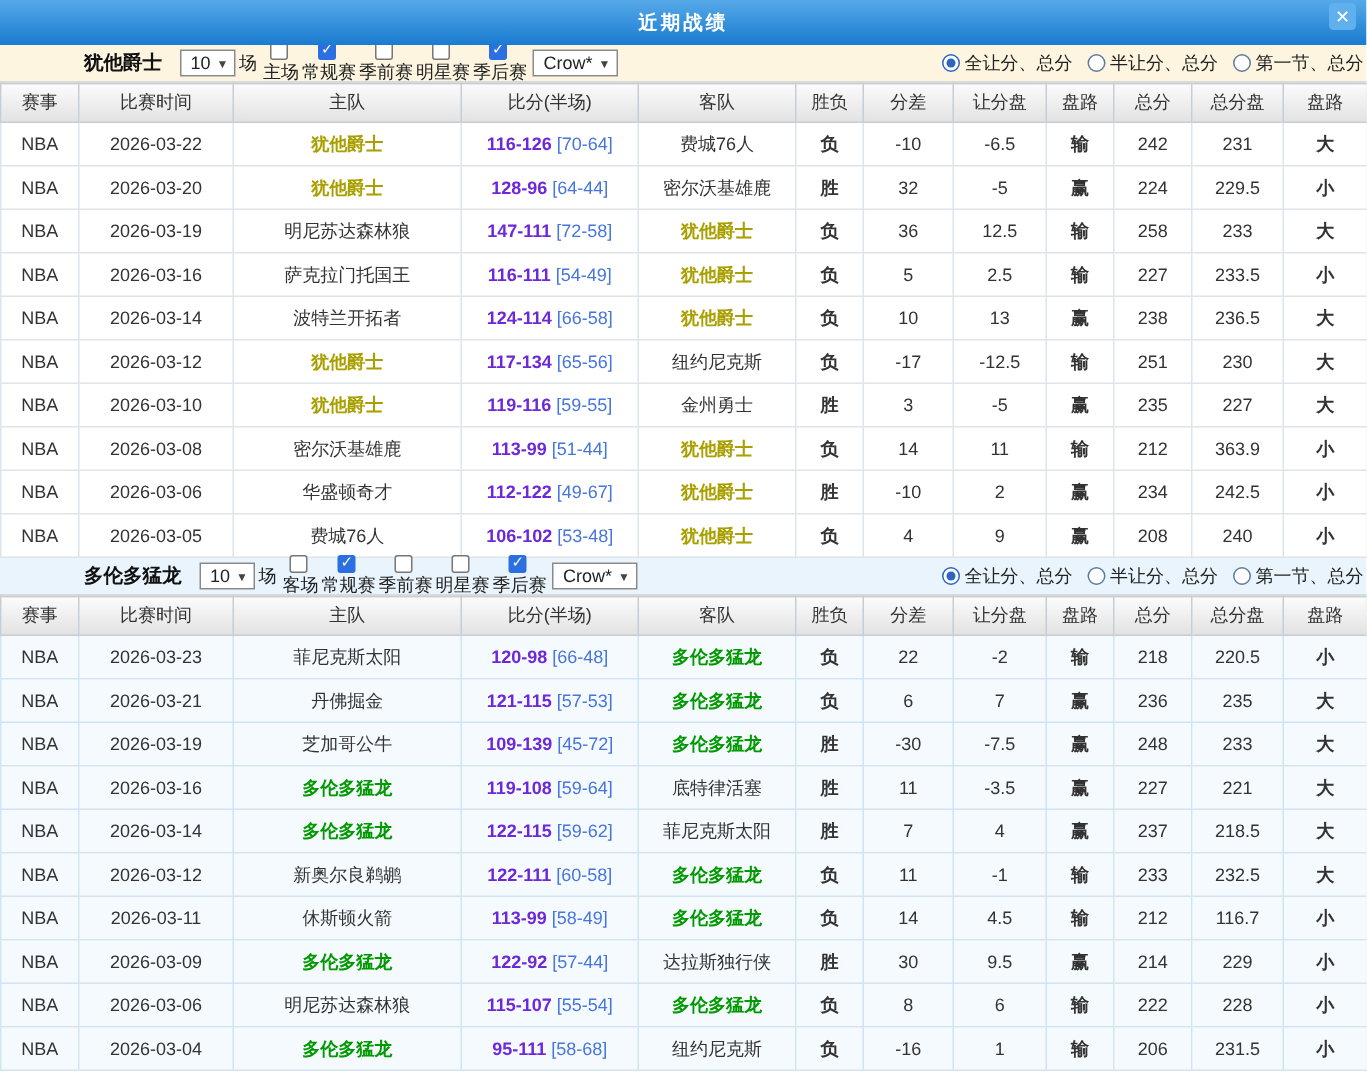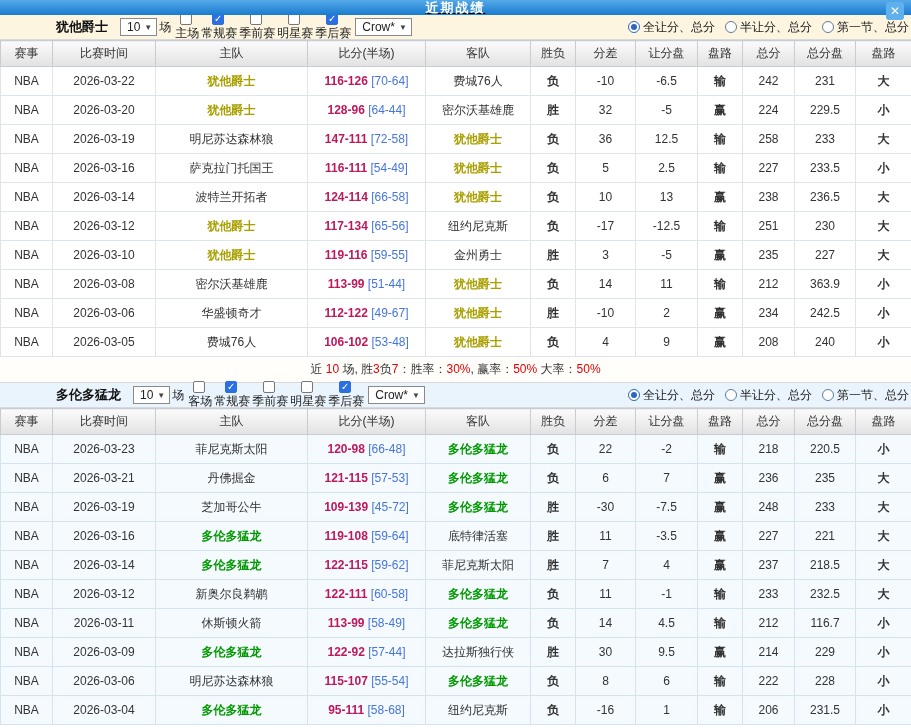--- a/index.html
+++ b/index.html
@@ -1,19 +1,19 @@
 <!DOCTYPE html>
 <html><head>
 <meta charset="utf-8">
 <style>
   *{margin:0;padding:0;box-sizing:border-box;}
   html,body{width:911px;height:728px;overflow:hidden;}
   body{font-family:"Liberation Sans","DejaVu Sans",sans-serif;background:#fff;}
 
-  .titlebar{height:15px;background:linear-gradient(#55a9e8,#1a7bd0);display:flex;align-items:center;justify-content:center;position:relative;text-decoration:underline;}
+  .titlebar{height:30px;background:linear-gradient(#55a9e8,#1a7bd0);display:flex;align-items:center;justify-content:center;position:relative;}
   .titlebar .title{color:#fff;font-size:13px;font-weight:bold;letter-spacing:2px;}
   .close-btn{position:absolute;right:7px;top:2px;width:18px;height:18px;background:#5fb0ec;border-radius:3px;color:#fff;font-size:12px;font-weight:bold;display:flex;align-items:center;justify-content:center;cursor:pointer;line-height:1;}
 
   .filter-row{height:25px;display:flex;align-items:center;font-size:12px;color:#222;padding-left:56px;border-bottom:1px solid #d9d9d9;white-space:nowrap;}
   .bg-cream{background:#fdf5df;}
   .bg-blue{background:#e9f4fc;}
   .team-label{font-weight:bold;font-size:13px;margin-right:10px;color:#111;}
   .select-fake{display:inline-flex;align-items:center;gap:4px;border:1px solid #8a8a8a;background:#fff;height:18px;padding:0 4px 0 6px;margin:0 2px;cursor:pointer;font-size:12px;color:#222;}
   .caret{font-size:8px;color:#444;}
   .unit{margin-right:4px;}
@@ -27,21 +27,21 @@
   .rd-item{display:inline-flex;align-items:center;cursor:pointer;}
   .rd-circle{width:12px;height:12px;border:1px solid #5f7b9a;border-radius:50%;background:#fff;margin-right:3px;position:relative;display:inline-block;}
   .rd-circle.on{border-color:#2b66c4;}
   .rd-circle.on::after{content:"";position:absolute;left:2px;top:2px;width:6px;height:6px;border-radius:50%;background:#2b66c4;}
 
   table.stats{width:911px;border-collapse:collapse;table-layout:fixed;}
   .stats th{height:26px;background:linear-gradient(#fbfbfb,#e2e2e2);border:1px solid #c6cdd4;font-size:12px;font-weight:400;color:#333;}
   .stats td{height:29px;border:1px solid #dde4ea;text-align:center;font-size:12px;color:#333;overflow:hidden;white-space:nowrap;padding:0 1px;}
   .sec-blue .stats td{background:#f5fafe;border-color:#d2e3f1;}
 
-  .score{color:#be185d;font-weight:bold;margin-top:12px;}
+  .score{color:#6d28d9;font-weight:bold;margin-top:12px;}
   .half{color:#4575dd;}
   .c-red{color:#e60000;}
   .c-green{color:#008a00;}
   .c-blue{color:#1569d0;}
   .c-dark{color:#333;}
   .bold{font-weight:bold;}
   .team{color:#222;}
   .team.focal{font-weight:bold;}
 
   .summary{height:26px;line-height:25px;text-align:center;font-size:12px;border-bottom:1px solid #d9d9d9;background:#fffefb;color:#333;}
@@ -270,21 +270,20 @@
           <td class="c-green bold">负</td>
           <td class="c-dark">4</td>
           <td class="c-red">9</td>
           <td class="c-green bold">赢</td>
           <td class="c-blue">208</td>
           <td class="c-blue">240</td>
           <td class="c-green bold">小</td>
         </tr>
       </tbody>
   </table>
-  <div class="summary"><span>近 </span><span class="c-red">10</span><span> 场, 胜</span><span class="c-red">3</span><span>负</span><span class="c-red">7</span><span>：胜率：</span><span class="c-red">30%</span><span>, 赢率：</span><span class="c-red">50%</span><span> 大率：</span><span class="c-red">50%</span></div>
 </div>
 
 <div class="section sec-blue">
   <div class="filter-row bg-blue">
     <span class="team-label">多伦多猛龙</span>
     <span class="select-fake">
       <span>10</span>
       <span class="caret">▼</span>
     </span>
     <span class="unit">场</span>

